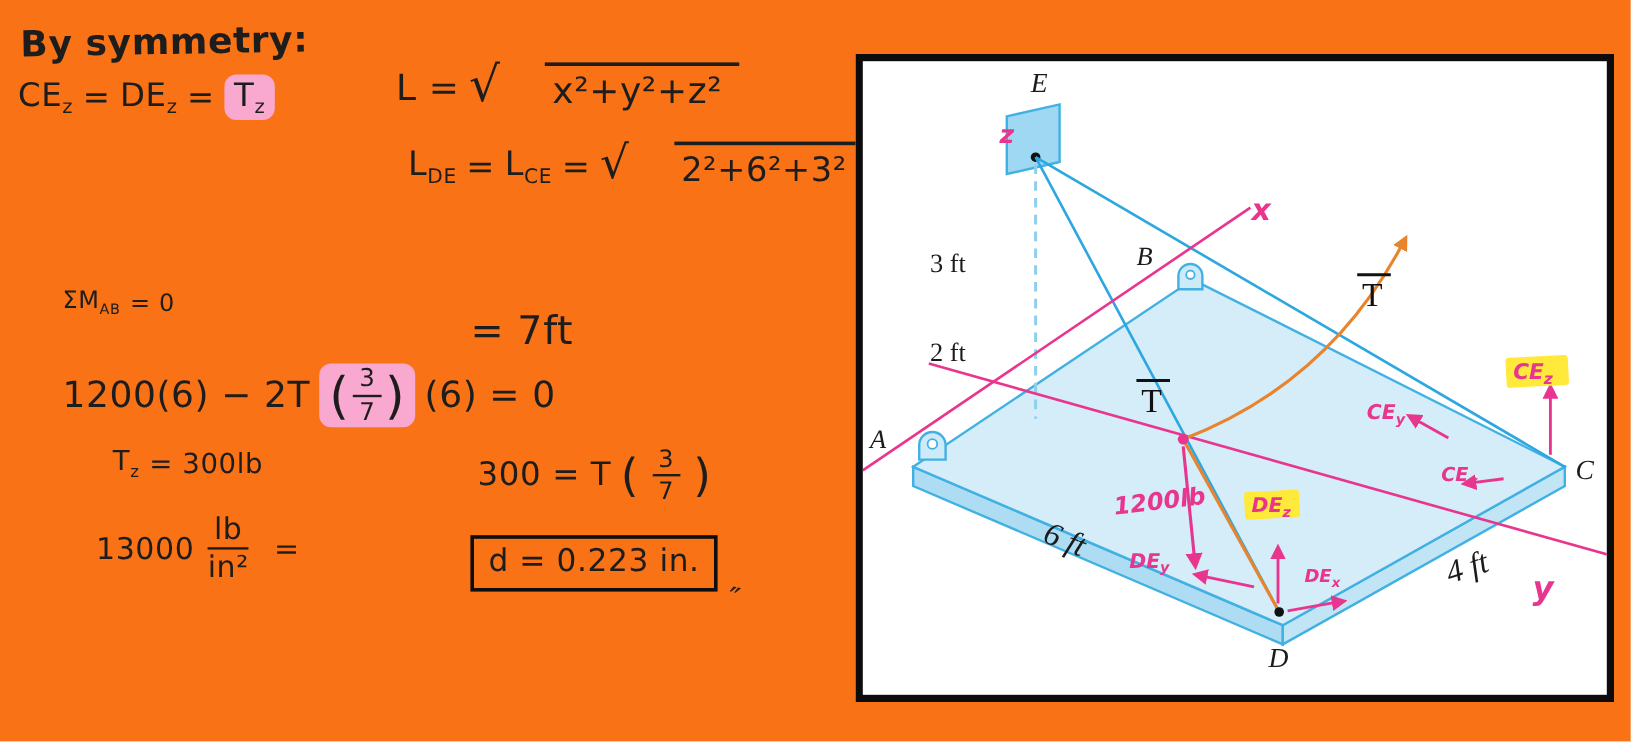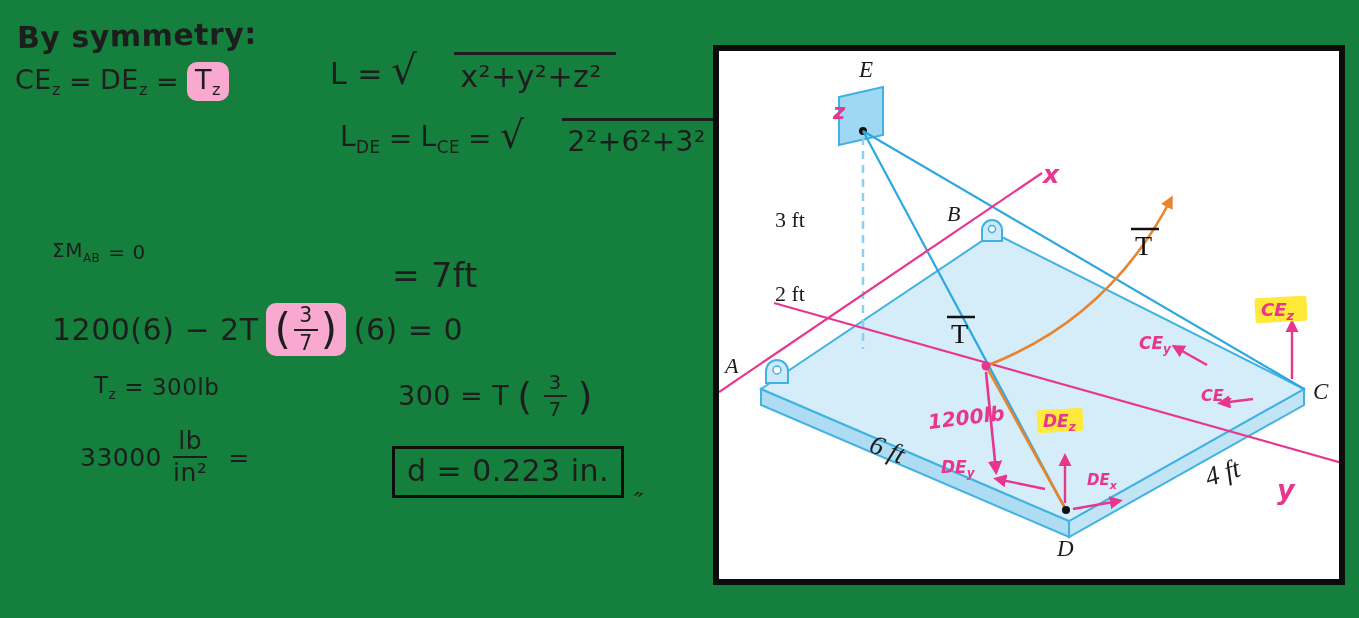--- a/index.html
+++ b/index.html
@@ -1,16 +1,16 @@
 <!DOCTYPE html>
 <html><head>
 <meta charset="utf-8">
 <style>
   html,body{margin:0;padding:0;background:#ffffff;}
-  .canvas{position:relative;width:1359px;height:618px;background:#15803d;overflow:hidden;
+  .canvas{position:relative;width:1359px;height:618px;background:#f97316;overflow:hidden;
           font-family:"DejaVu Sans",sans-serif;color:#1d1d1d;}
   .line{position:absolute;display:flex;align-items:center;gap:8px;white-space:nowrap;letter-spacing:.5px;}
   .term{display:inline;}
   sub.s{font-size:60%;}
   .hl-pink{background:#f9a9cf;border-radius:10px;padding:2px 8px;display:inline-flex;align-items:center;}
   .rad{display:inline-flex;align-items:flex-start;}
   .rad .sign{font-size:135%;line-height:.9;margin-right:-4px;}
   .rad .body{border-top:3px solid #1d1d1d;padding:4px 14px 0 6px;margin-left:41px;}
   .frac{display:inline-flex;flex-direction:column;align-items:center;line-height:1.05;vertical-align:middle;margin:0 3px;}
   .frac .fn{border-bottom:2.5px solid #1d1d1d;padding:0 5px 2px;display:flex;align-items:center;justify-content:center;}
@@ -92,30 +92,30 @@
       <span>300 = T</span>
         <span class="paren">(</span>
         <span class="frac" style="font-size:74%">
           <span class="fn">3</span>
           <span class="fd">7</span>
         </span>
         <span class="paren">)</span>
     </div>
 
     <div class="line" style="left:80px;top:428px;font-size:25px">
-      <span>33000</span>
+      <span>13000</span>
         <span class="frac">
           <span class="fn">lb</span>
           <span class="fd">in²</span>
         </span>
       <span style="margin-left:10px">=</span>
     </div>
 
     <div class="line" style="left:392px;top:446px">
-      <span class="answer-box" style="font-size:30px">d = 0.223 in.</span>
+      <span class="answer-box" style="font-size:26px">d = 0.223 in.</span>
       <span class="tick">″</span>
     </div>
 
   </div>
 
   <div class="figure">
     <svg width="620" height="528" viewBox="0 0 620 528">
       <defs>
         <marker id="mpink" viewBox="0 0 10 10" refX="7" refY="5" markerWidth="5.5" markerHeight="5.5" orient="auto">
           <path d="M0,0 L10,5 L0,10 Z" fill="#e8368f"></path>

